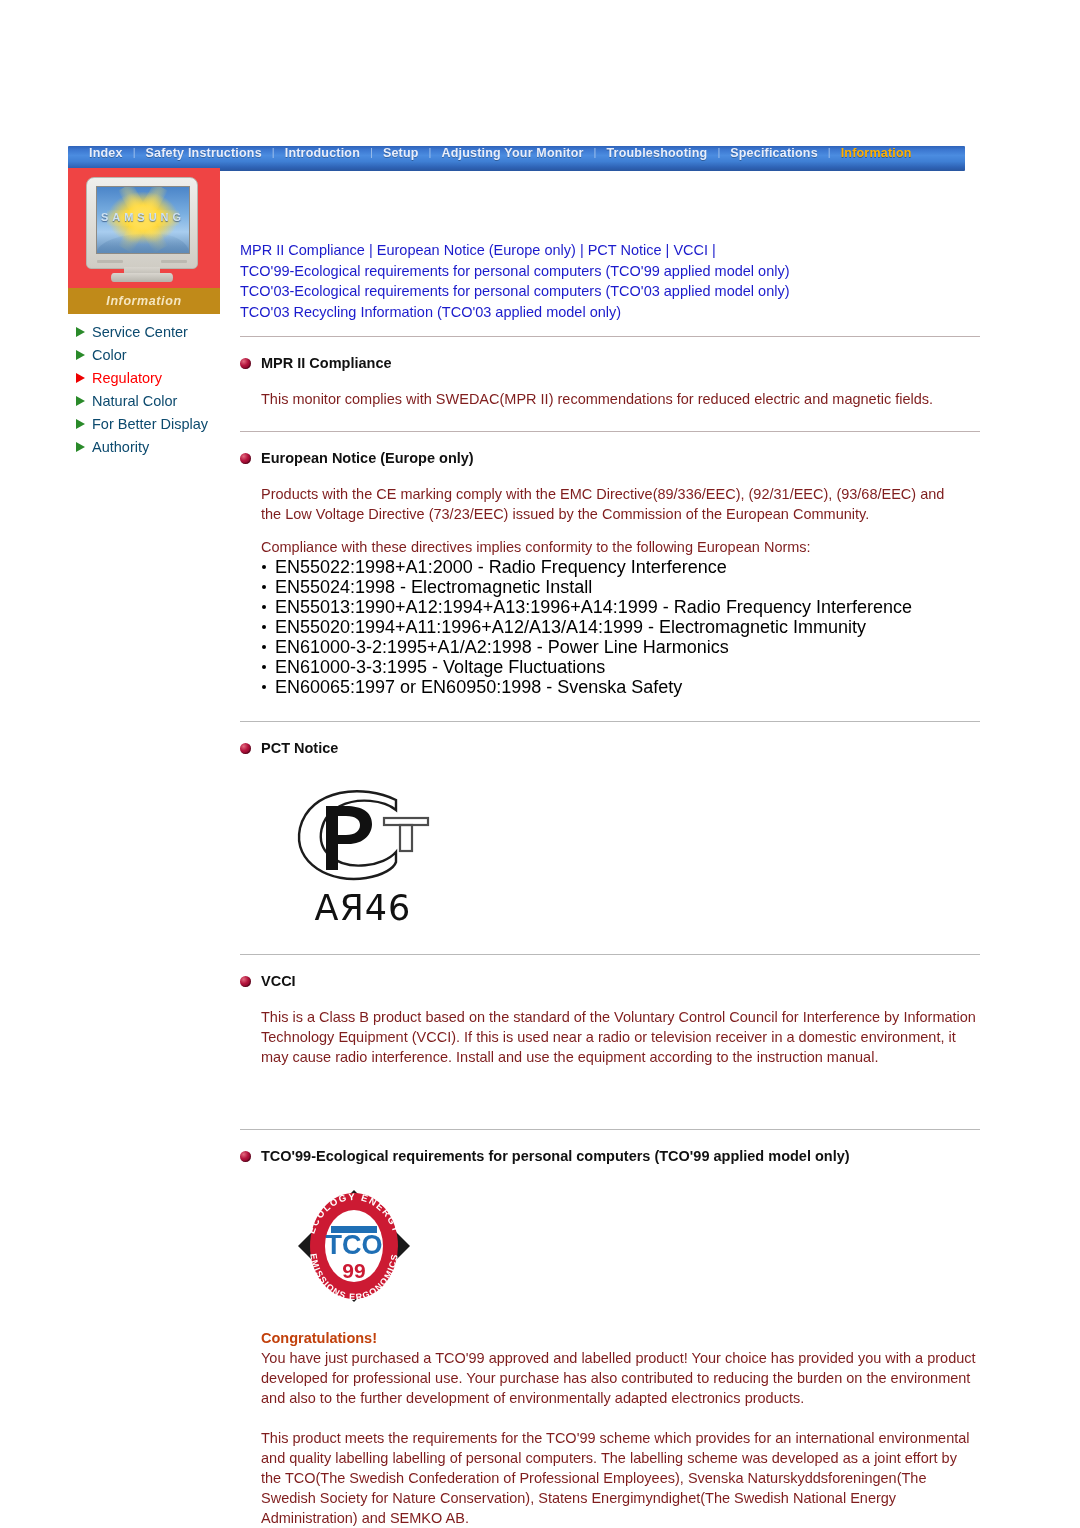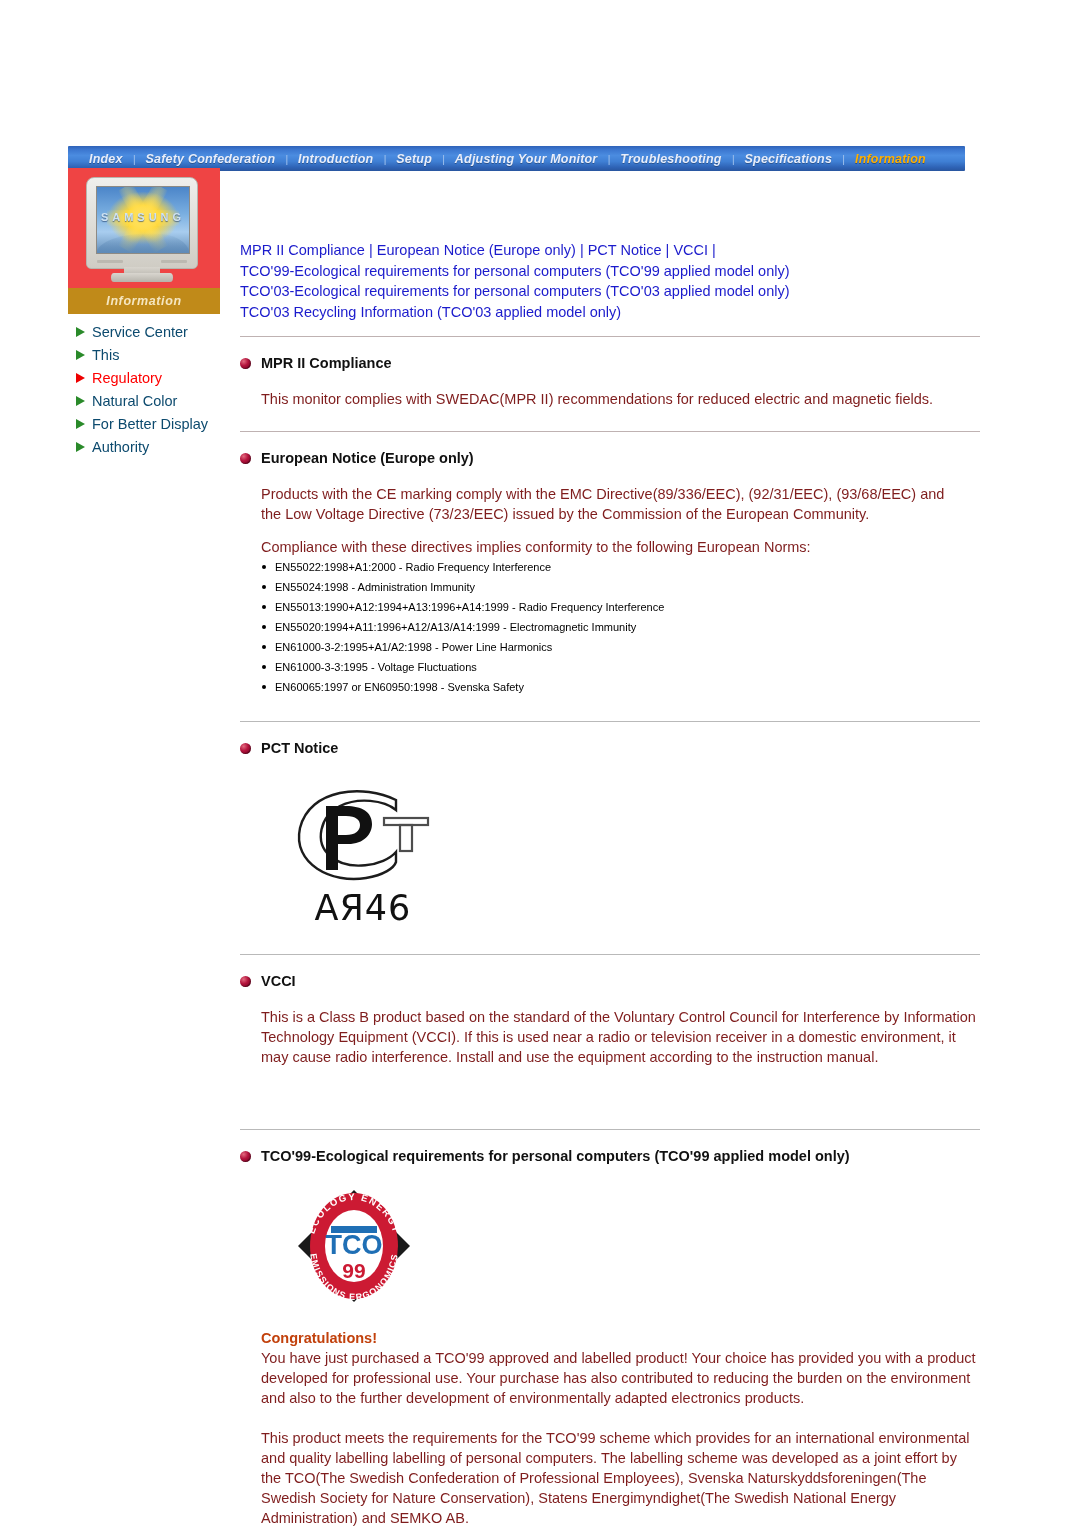--- a/index.html
+++ b/index.html
@@ -25,24 +25,23 @@
     height: 25px;
     background: linear-gradient(to bottom,
         #2f63b8 0%,
         #3b76cf 14%,
         #4b8ce0 38%,
         #3f7fd4 62%,
         #2e62b4 86%,
         #29569f 100%);
     border-radius: 1px;
     display: flex;
-    align-items: center;
+    align-items: flex-start;
     box-sizing: border-box;
     padding-left: 12px;
-    font-style: italic;
   }
   .nav-item {
     color: #e8eefb;
     font-size: 12.5px;
     font-weight: bold;
     letter-spacing: 0.2px;
     padding: 0 9px;
     white-space: nowrap;
     text-shadow: 0 1px 0 rgba(0,0,0,0.28);
   }
@@ -272,21 +271,21 @@
     margin-top: 18px;
     margin-left: 21px;
   }
   .en-list {
     margin: 0;
     padding-left: 21px;
     list-style: none;
   }
   .en-list li {
     position: relative;
-    font-size: 11px;
+    font-size: 18px;
     line-height: 20px;
     padding-left: 14px;
   }
   .en-list li::before {
     content: "";
     position: absolute;
     left: 1px;
     top: 8px;
     width: 4px; height: 4px;
     border-radius: 50%;
@@ -322,21 +321,21 @@
     margin-top: 22px;
     margin-left: 21px;
   }
 </style>
 </head>
 <body>
 
 <div class="navbar">
   <span class="nav-item">Index</span>
   <span class="nav-sep">|</span>
-  <span class="nav-item">Safety Confederation</span>
+  <span class="nav-item">Safety Instructions</span>
   <span class="nav-sep">|</span>
   <span class="nav-item">Introduction</span>
   <span class="nav-sep">|</span>
   <span class="nav-item">Setup</span>
   <span class="nav-sep">|</span>
   <span class="nav-item">Adjusting Your Monitor</span>
   <span class="nav-sep">|</span>
   <span class="nav-item">Troubleshooting</span>
   <span class="nav-sep">|</span>
   <span class="nav-item">Specifications</span>
@@ -367,21 +366,21 @@
     </div>
   </div>
 
   <div class="side-links">
     <div class="side-link">
       <span class="tri"></span>
       <span>Service Center</span>
     </div>
     <div class="side-link">
       <span class="tri"></span>
-      <span>This</span>
+      <span>Color</span>
     </div>
     <div class="side-link active">
       <span class="tri"></span>
       <span>Regulatory</span>
     </div>
     <div class="side-link">
       <span class="tri"></span>
       <span>Natural Color</span>
     </div>
     <div class="side-link">
@@ -425,21 +424,21 @@
 
   <div class="sec-head">
     <span class="ball"></span>
     <span>European Notice (Europe only)</span>
   </div>
   <div class="body-text">Products with the CE marking comply with the EMC Directive(89/336/EEC), (92/31/EEC), (93/68/EEC) and</div>
   <div class="body-text" style="margin-top:0;">the Low Voltage Directive (73/23/EEC) issued by the Commission of the European Community.</div>
   <div class="body-text" style="margin-top:13px;">Compliance with these directives implies conformity to the following European Norms:</div>
   <ul class="en-list">
     <li>EN55022:1998+A1:2000 - Radio Frequency Interference</li>
-    <li>EN55024:1998 - Administration Immunity</li>
+    <li>EN55024:1998 - Electromagnetic Install</li>
     <li>EN55013:1990+A12:1994+A13:1996+A14:1999 - Radio Frequency Interference</li>
     <li>EN55020:1994+A11:1996+A12/A13/A14:1999 - Electromagnetic Immunity</li>
     <li>EN61000-3-2:1995+A1/A2:1998 - Power Line Harmonics</li>
     <li>EN61000-3-3:1995 - Voltage Fluctuations</li>
     <li>EN60065:1997 or EN60950:1998 - Svenska Safety</li>
   </ul>
 
   <hr class="rule gray" style="margin-top:24px;">
 
   <div class="sec-head">

